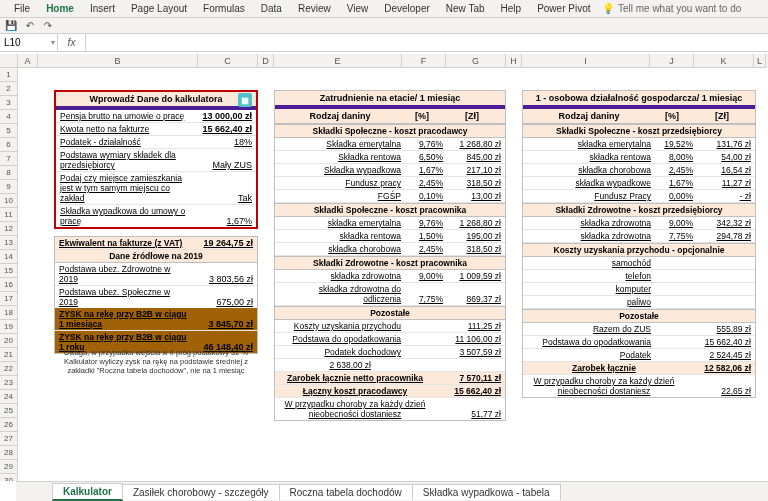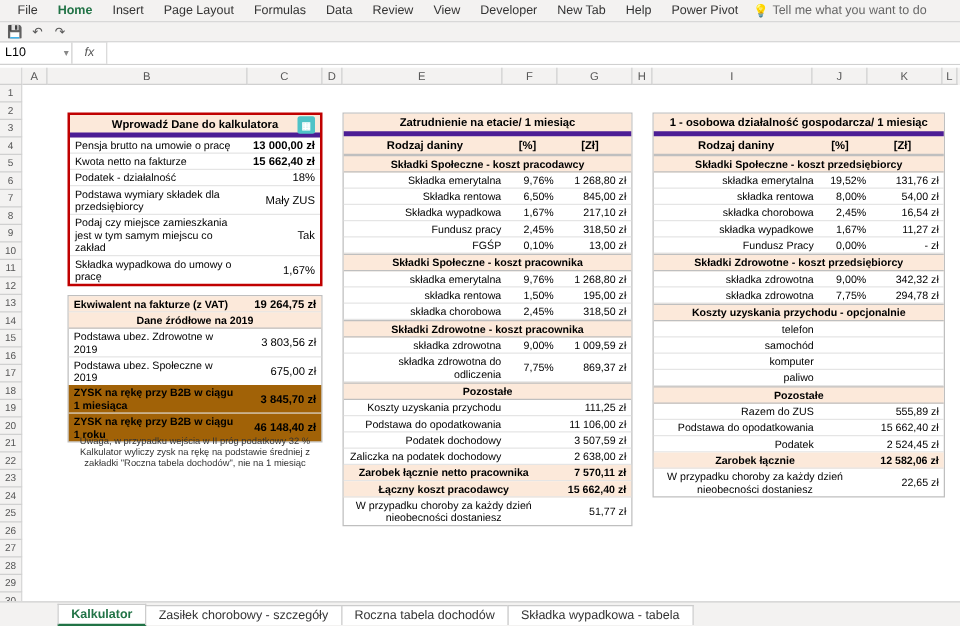--- a/index.html
+++ b/index.html
@@ -36,21 +36,21 @@
 .corner { position: absolute; top: 0; left: 0; width: 18px; height: 14px; background: #f3f2f1; border-right: 1px solid #d0d0d0; border-bottom: 1px solid #d0d0d0; }
 
 .canvas { position: absolute; top: 14px; left: 18px; right: 0; bottom: 0; background: #fff; font-size: 9px; }
 
 
 .blk { position: absolute; border: 1px solid #bfbfbf; }
 .blk.red { border: 2px solid #c00000; }
 .hdr { background: #fce9da; font-weight: 600; text-align: center; padding: 2px; border-bottom: 4px solid #4c1d95; position: relative; }
 .hdr2 { background: #fce9da; font-weight: 600; padding: 2px 4px; border-bottom: 1px solid #bfbfbf; display: flex; }
 .subhdr { background: #fce9da; font-weight: 600; text-align: center; padding: 1px; border-bottom: 1px solid #bfbfbf; border-top: 1px solid #bfbfbf; font-size: 8.5px; }
-.row { display: flex; border-bottom: 1px solid #e5e5e5; min-height: 13px; align-items: center; }
+.row { display: flex; border-bottom: 1px solid #e5e5e5; min-height: 13px; align-items: flex-end; text-decoration: underline; }
 .row:last-child { border-bottom: none; }
 .row .lbl { flex: 1; padding: 1px 4px; text-align: right; font-size: 8.5px; }
 .row .lbl.center { text-align: center; }
 .row .v1 { width: 42px; text-align: right; padding: 1px 4px; font-size: 8.5px; }
 .row .v2 { width: 58px; text-align: right; padding: 1px 4px; font-size: 8.5px; }
 .row.hl { background: #fce9da; font-weight: 600; }
 .row.yel { background: #a16207; font-weight: 600; }
 .calc-icon { position: absolute; right: 4px; top: 1px; width: 14px; height: 14px; background: #4fc3c7; border-radius: 2px; display: inline-flex; align-items: center; justify-content: center; color: #fff; font-size: 8px; }
 
 
@@ -73,21 +73,21 @@
 .bm .hdr2 .c2 { width: 42px; text-align: center; }
 .bm .hdr2 .c3 { width: 58px; text-align: center; }
 
 
 .br { top: 22px; left: 504px; width: 234px; }
 .br .hdr2 .c1 { flex: 1; text-align: center; }
 .br .hdr2 .c2 { width: 42px; text-align: center; }
 .br .hdr2 .c3 { width: 58px; text-align: center; }
 
 
-.tabs { position: absolute; bottom: 0; left: 0; right: 0; height: 20px; background: #f3f2f1; display: flex; align-items: center; padding-left: 46px; font-size: 10px; border-top: 1px solid #d0d0d0; }
+.tabs { position: absolute; bottom: 0; left: 16px; right: 0; height: 20px; background: #f3f2f1; display: flex; align-items: center; padding-left: 36px; font-size: 10px; border-top: 1px solid #d0d0d0; }
 .tabs .sheet { padding: 2px 10px; border: 1px solid #ccc; border-bottom: none; background: #fff; margin-right: -1px; cursor: pointer; color: #333; }
 .tabs .sheet.active { background: #fff; border-bottom: 2px solid #217346; font-weight: 600; color: #217346; }
 </style>
 </head>
 <body>
 
 <div class="ribbon">
   <span class="tab">File</span>
   <span class="tab active">Home</span>
   <span class="tab">Insert</span>
@@ -315,21 +315,20 @@
             <div class="lbl">Podstawa do opodatkowania</div>
             <div class="v1"></div>
             <div class="v2">11 106,00 zł</div>
           </div>
           <div class="row">
             <div class="lbl">Podatek dochodowy</div>
             <div class="v1"></div>
             <div class="v2">3 507,59 zł</div>
           </div>
           <div class="row">
-            <div class="lbl">Zaliczka na podatek dochodowy</div>
             <div class="v1"></div>
             <div class="v2">2 638,00 zł</div>
           </div>
           <div class="row hl">
             <div class="lbl center">Zarobek łącznie netto pracownika</div>
             <div class="v2" style="width:70px">7 570,11 zł</div>
           </div>
           <div class="row hl">
             <div class="lbl center">Łączny koszt pracodawcy</div>
             <div class="v2" style="width:70px">15 662,40 zł</div>
@@ -381,26 +380,26 @@
             <div class="v1">9,00%</div>
             <div class="v2">342,32 zł</div>
           </div>
           <div class="row">
             <div class="lbl">składka zdrowotna</div>
             <div class="v1">7,75%</div>
             <div class="v2">294,78 zł</div>
           </div>
           <div class="subhdr">Koszty uzyskania przychodu - opcjonalnie</div>
           <div class="row">
+            <div class="lbl">samochód</div>
+            <div class="v1"></div>
+            <div class="v2"></div>
+          </div>
+          <div class="row">
             <div class="lbl">telefon</div>
-            <div class="v1"></div>
-            <div class="v2"></div>
-          </div>
-          <div class="row">
-            <div class="lbl">samochód</div>
             <div class="v1"></div>
             <div class="v2"></div>
           </div>
           <div class="row">
             <div class="lbl">komputer</div>
             <div class="v1"></div>
             <div class="v2"></div>
           </div>
           <div class="row">
             <div class="lbl">paliwo</div>

